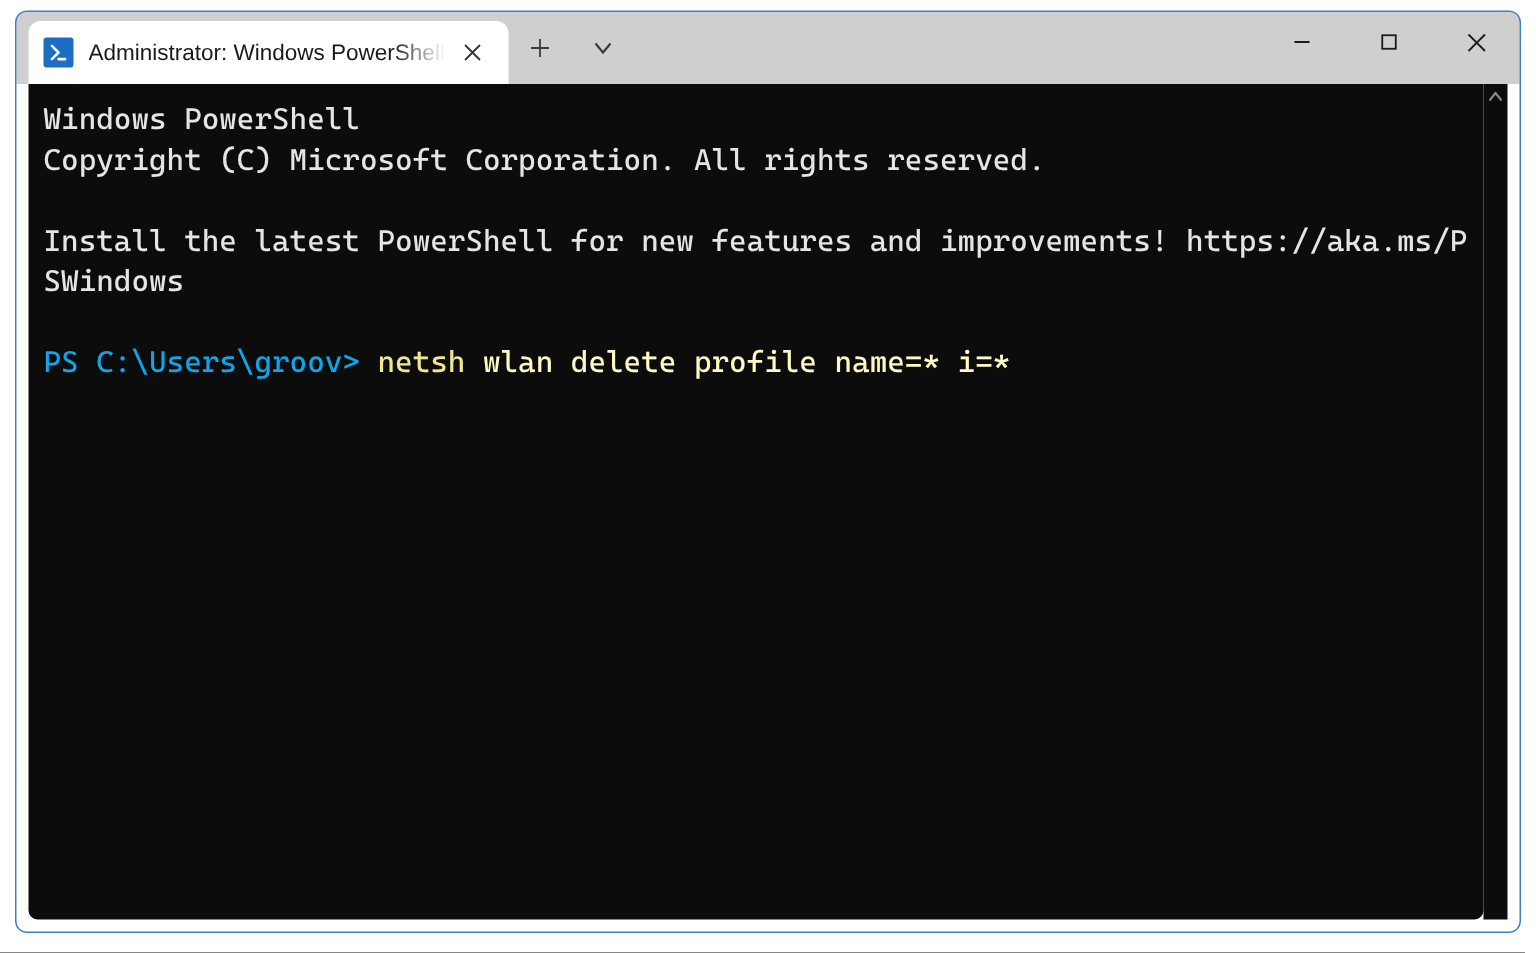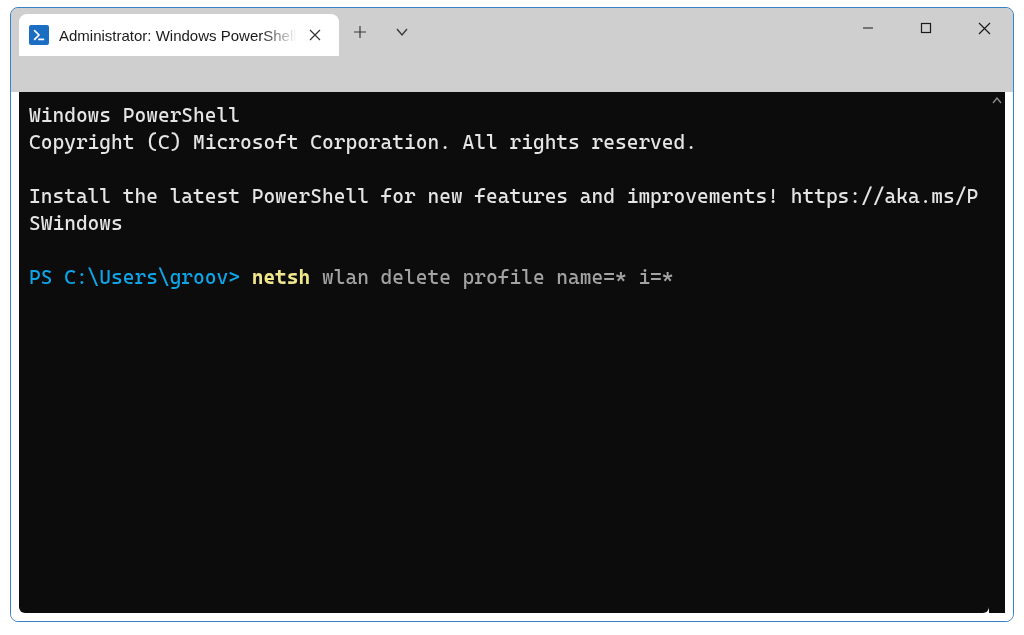--- a/index.html
+++ b/index.html
@@ -18,21 +18,20 @@
       width: 1004px;
       height: 615px;
       margin: 7px auto;
       border: 1px solid #3b82c4;
       border-radius: 8px;
       overflow: hidden;
       display: flex;
       flex-direction: column;
       background: #cfcfcf;
       position: relative;
-      gap: 36px;
     }
     .titlebar {
       height: 48px;
       background: #cfcfcf;
       display: flex;
       align-items: flex-end;
       position: relative;
     }
     .tab {
       background: #fff;
@@ -134,24 +133,23 @@
       position: relative;
     }
     .term-line {
       display: block;
     }
     .prompt {
       color: #0ea5e9;
     }
     .cmd-keyword {
       color: #f0e68c;
-      font-weight: bold;
     }
     .cmd-rest {
-      color: #a3a3a3;
+      color: #fef9c3;
     }
     .scrollbar-track {
       position: absolute;
       right: 8px;
       top: 0;
       bottom: 8px;
       width: 16px;
       background: #0c0c0c;
     }
     .scroll-up {

